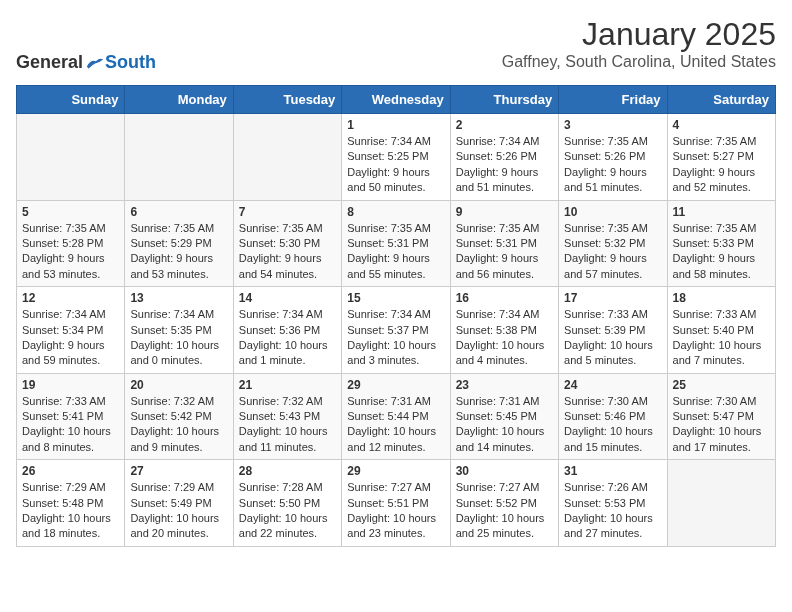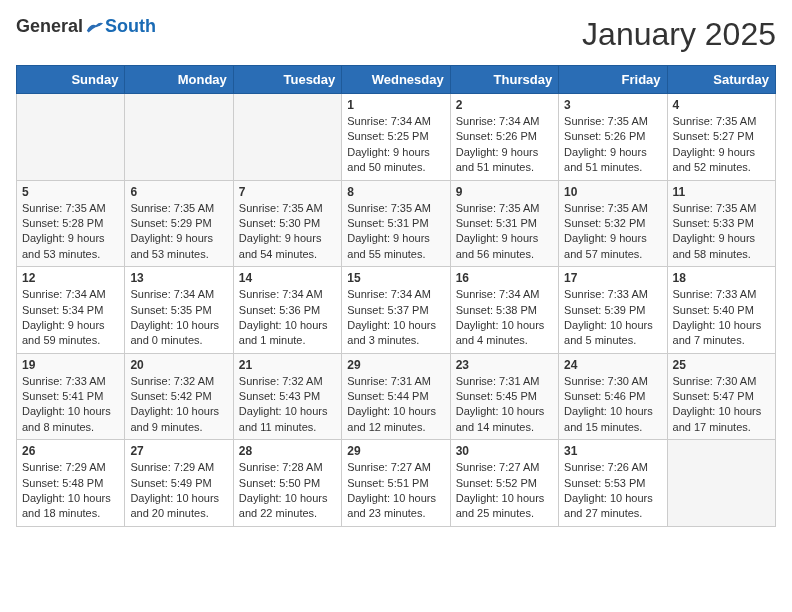--- a/index.html
+++ b/index.html
@@ -13,20 +13,21 @@
     .header {
       display: flex;
       justify-content: space-between;
       align-items: flex-start;
       margin-bottom: 12px;
     }
     .logo {
       display: flex;
       flex-direction: column;
       align-items: flex-start;
+      margin-top: 36px;
     }
     .logo-text {
       display: flex;
       align-items: center;
       font-size: 18px;
       font-weight: bold;
     }
     .logo-general { color: #333; }
     .logo-blue { color: #1a6bb5; }
     .logo-bird {
@@ -98,20 +99,21 @@
       <span class="logo-general">General</span>
       <svg class="logo-bird" viewBox="0 0 22 16" xmlns="http://www.w3.org/2000/svg">
         <path d="M2,12 Q6,4 12,6 Q16,2 20,4 Q16,8 12,8 Q8,10 4,14 Z" fill="#2a6db5"></path>
         <path d="M12,8 Q14,6 18,5" stroke="#2a6db5" stroke-width="1" fill="none"></path>
       </svg>
       <span class="logo-blue">South</span>
     </div>
   </div>
   <div class="title-section">
     <div class="month-title">January 2025</div>
+    <div class="location">Gaffney, South Carolina, United States</div>
   </div>
 </div>
 
 <table class="calendar">
   <thead>
     <tr>
     <th>Sunday</th>
         <th>Monday</th>
         <th>Tuesday</th>
         <th>Wednesday</th>

